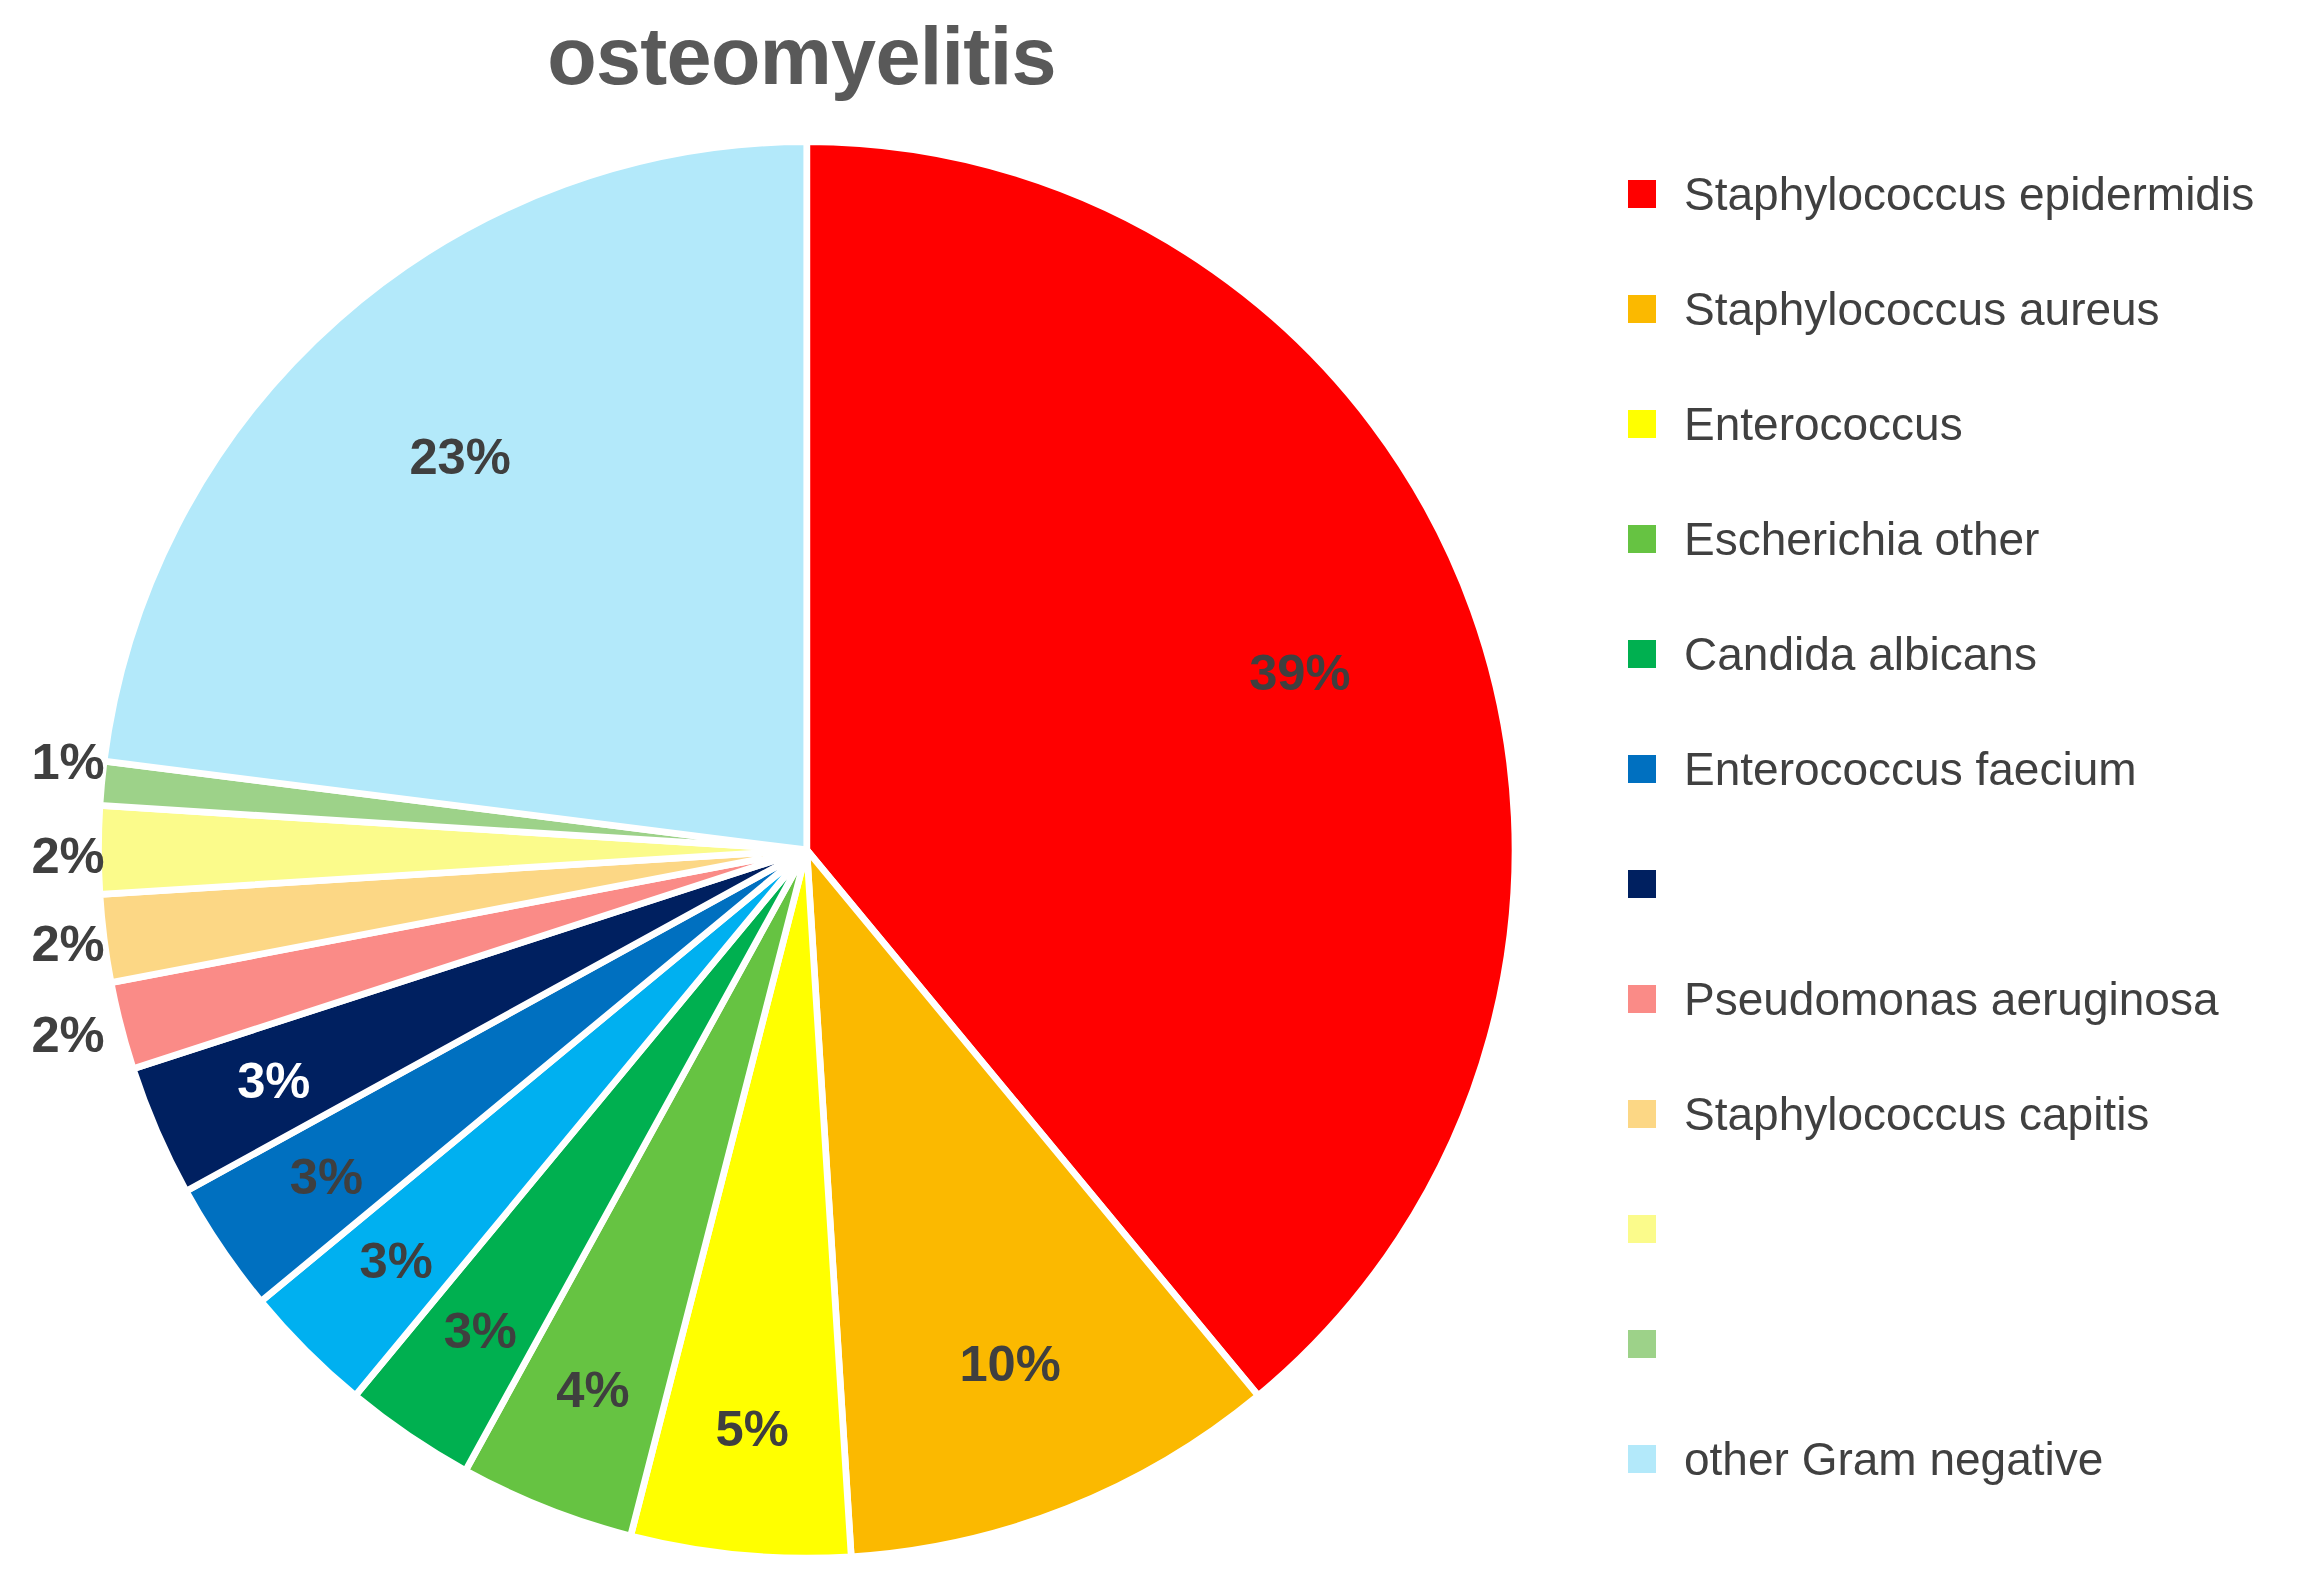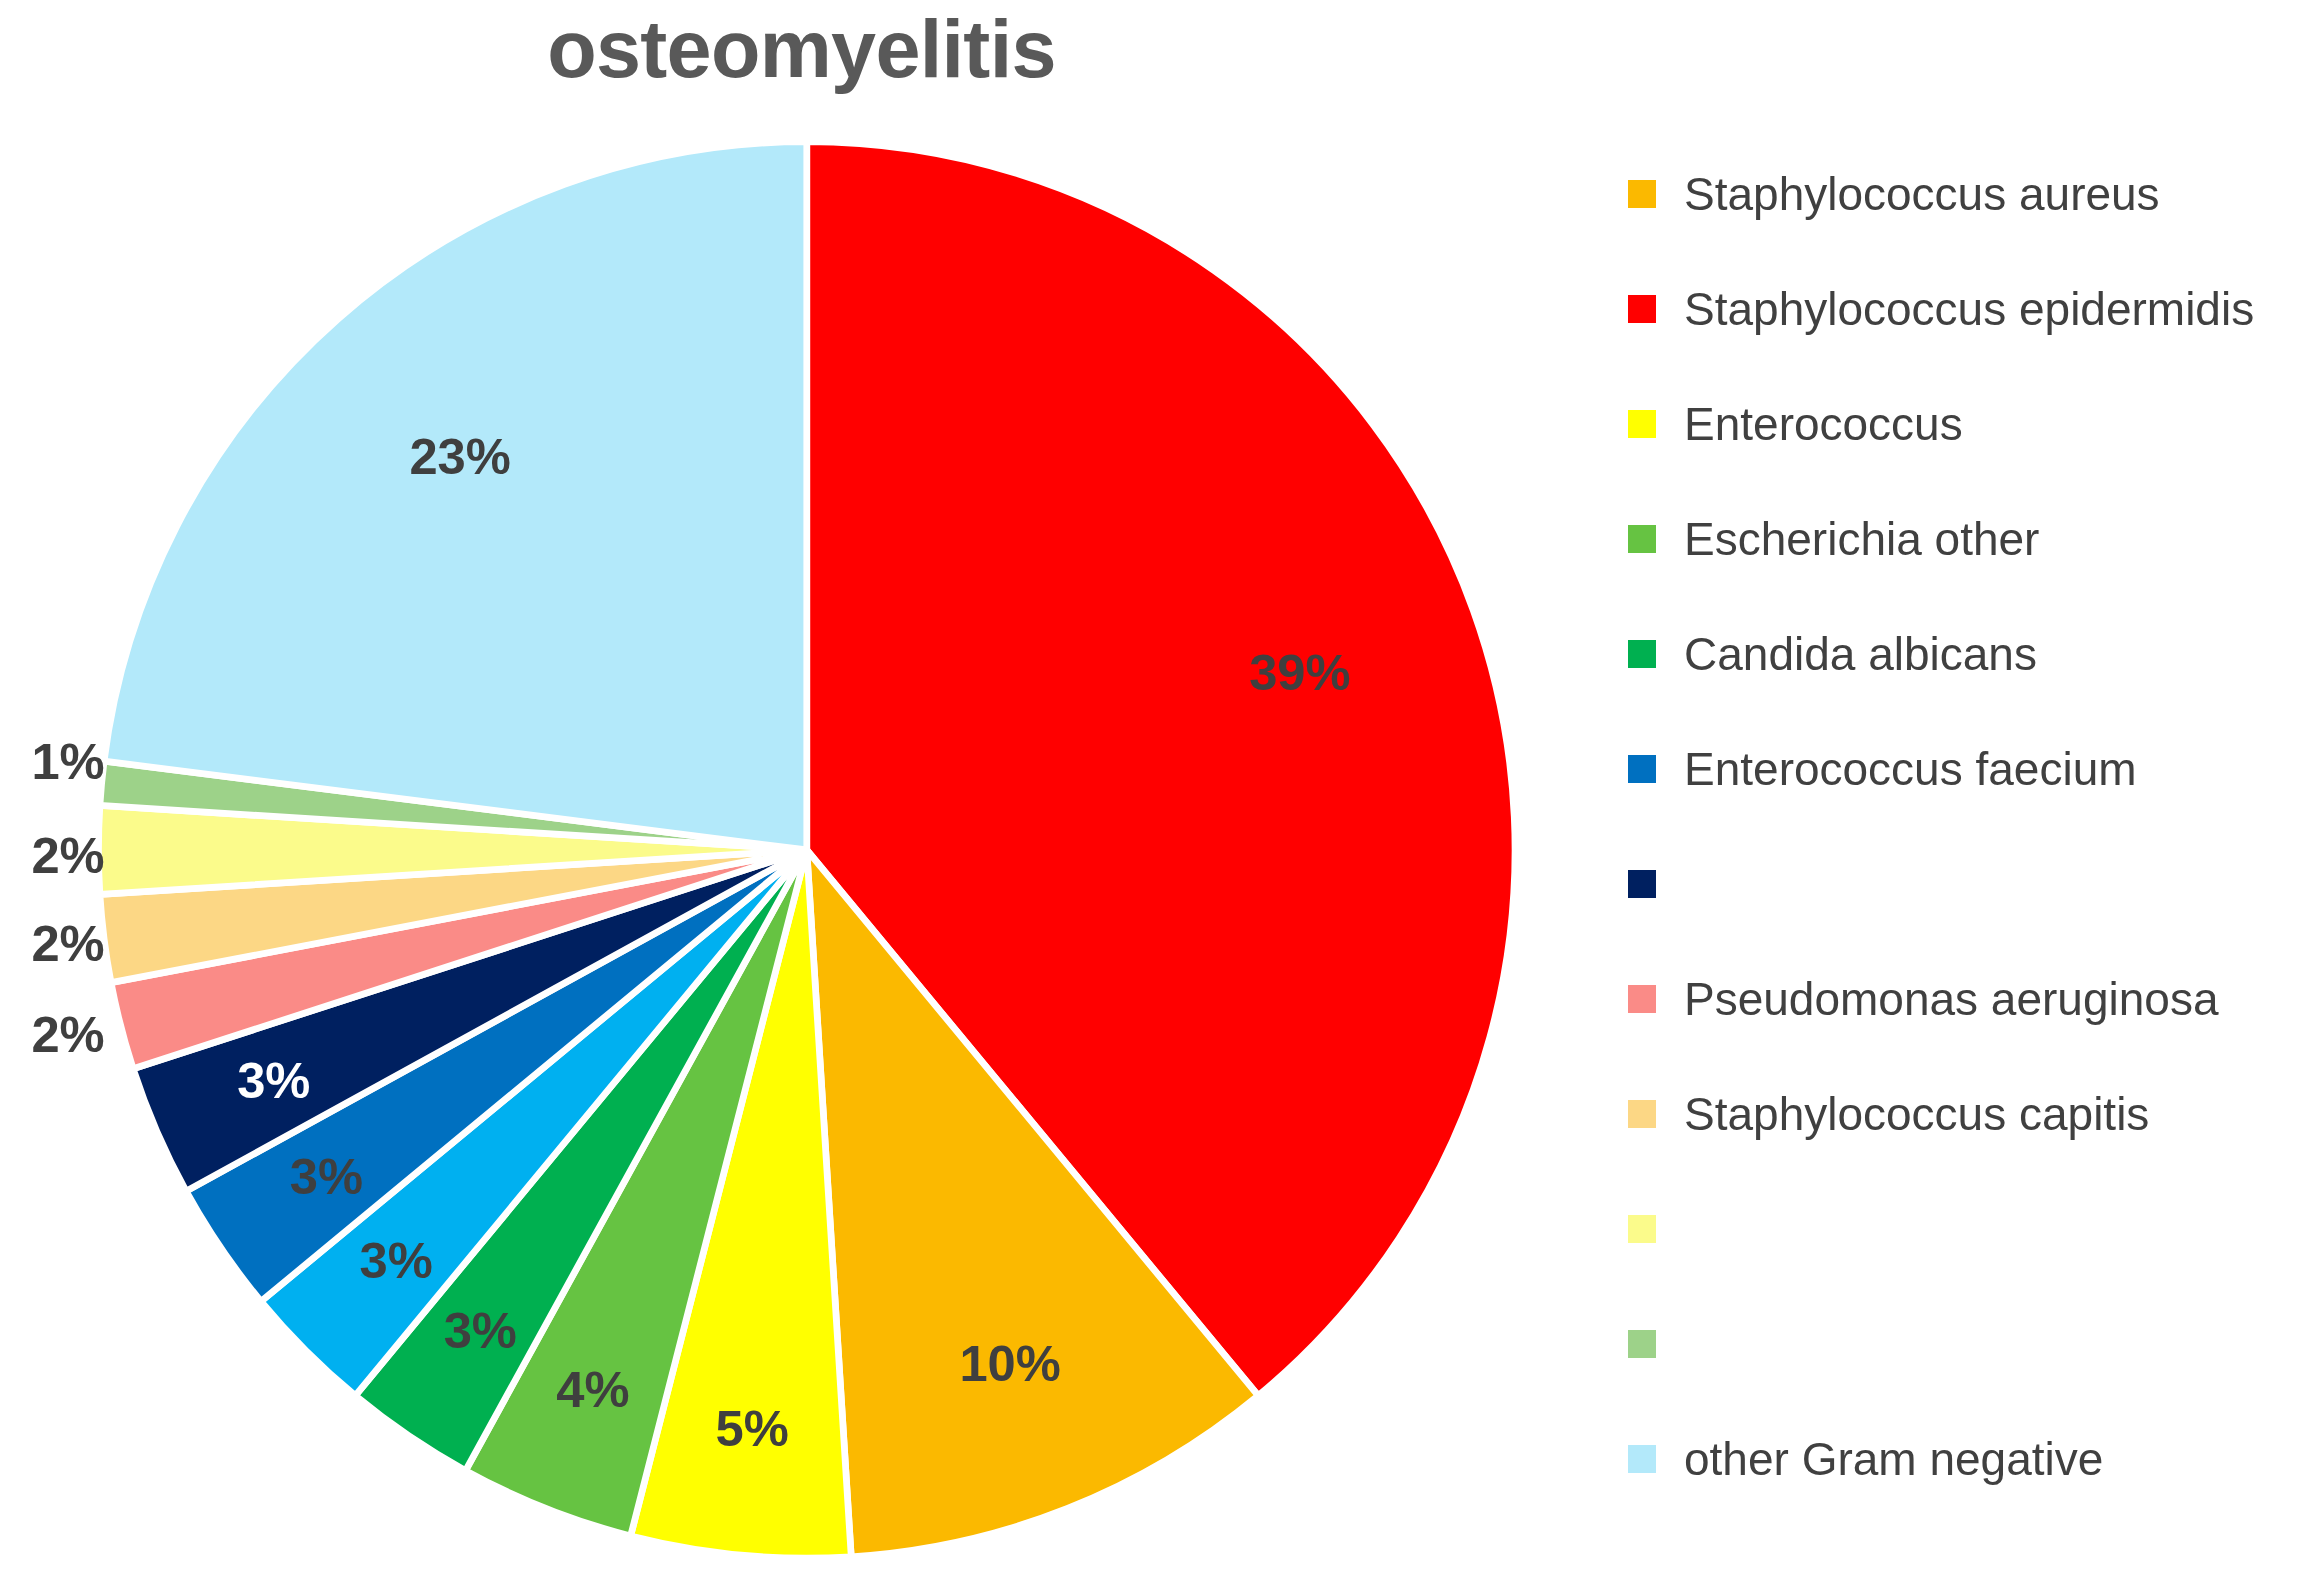--- a/index.html
+++ b/index.html
@@ -11,21 +11,21 @@
     width: 2307px;
     height: 1591px;
     position: relative;
     overflow: hidden;
     font-family: "Liberation Sans", sans-serif;
   }
 
   #chart-title {
     position: absolute;
     left: 0;
-    top: 7px;
+    top: 14px;
     width: 1603px;
     text-align: center;
     font-size: 81px;
     font-weight: bold;
     color: #595959;
     letter-spacing: -0.7px;
     line-height: 1.05;
     white-space: nowrap;
   }
 
@@ -125,26 +125,26 @@
         <text class="slice-label" x="42" y="1265" text-anchor="start">2%</text>
         <text class="slice-label" x="42" y="1148" text-anchor="start">2%</text>
         <text class="slice-label" x="42" y="1022" text-anchor="start">1%</text>
         <text class="slice-label" x="617.1" y="612.7" text-anchor="middle">23%</text>
       </g>
   </svg>
 </div>
 
 <div id="legend">
     <div class="legend-row">
+      <span class="legend-swatch" style="background: rgb(255, 0, 0);"></span>
+      <span class="legend-label">Staphylococcus epidermidis</span>
+    </div>
+    <div class="legend-row">
       <span class="legend-swatch" style="background: rgb(251, 185, 0);"></span>
       <span class="legend-label">Staphylococcus aureus</span>
-    </div>
-    <div class="legend-row">
-      <span class="legend-swatch" style="background: rgb(255, 0, 0);"></span>
-      <span class="legend-label">Staphylococcus epidermidis</span>
     </div>
     <div class="legend-row">
       <span class="legend-swatch" style="background: rgb(255, 255, 0);"></span>
       <span class="legend-label">Enterococcus</span>
     </div>
     <div class="legend-row">
       <span class="legend-swatch" style="background: rgb(102, 195, 66);"></span>
       <span class="legend-label">Escherichia other</span>
     </div>
     <div class="legend-row">

